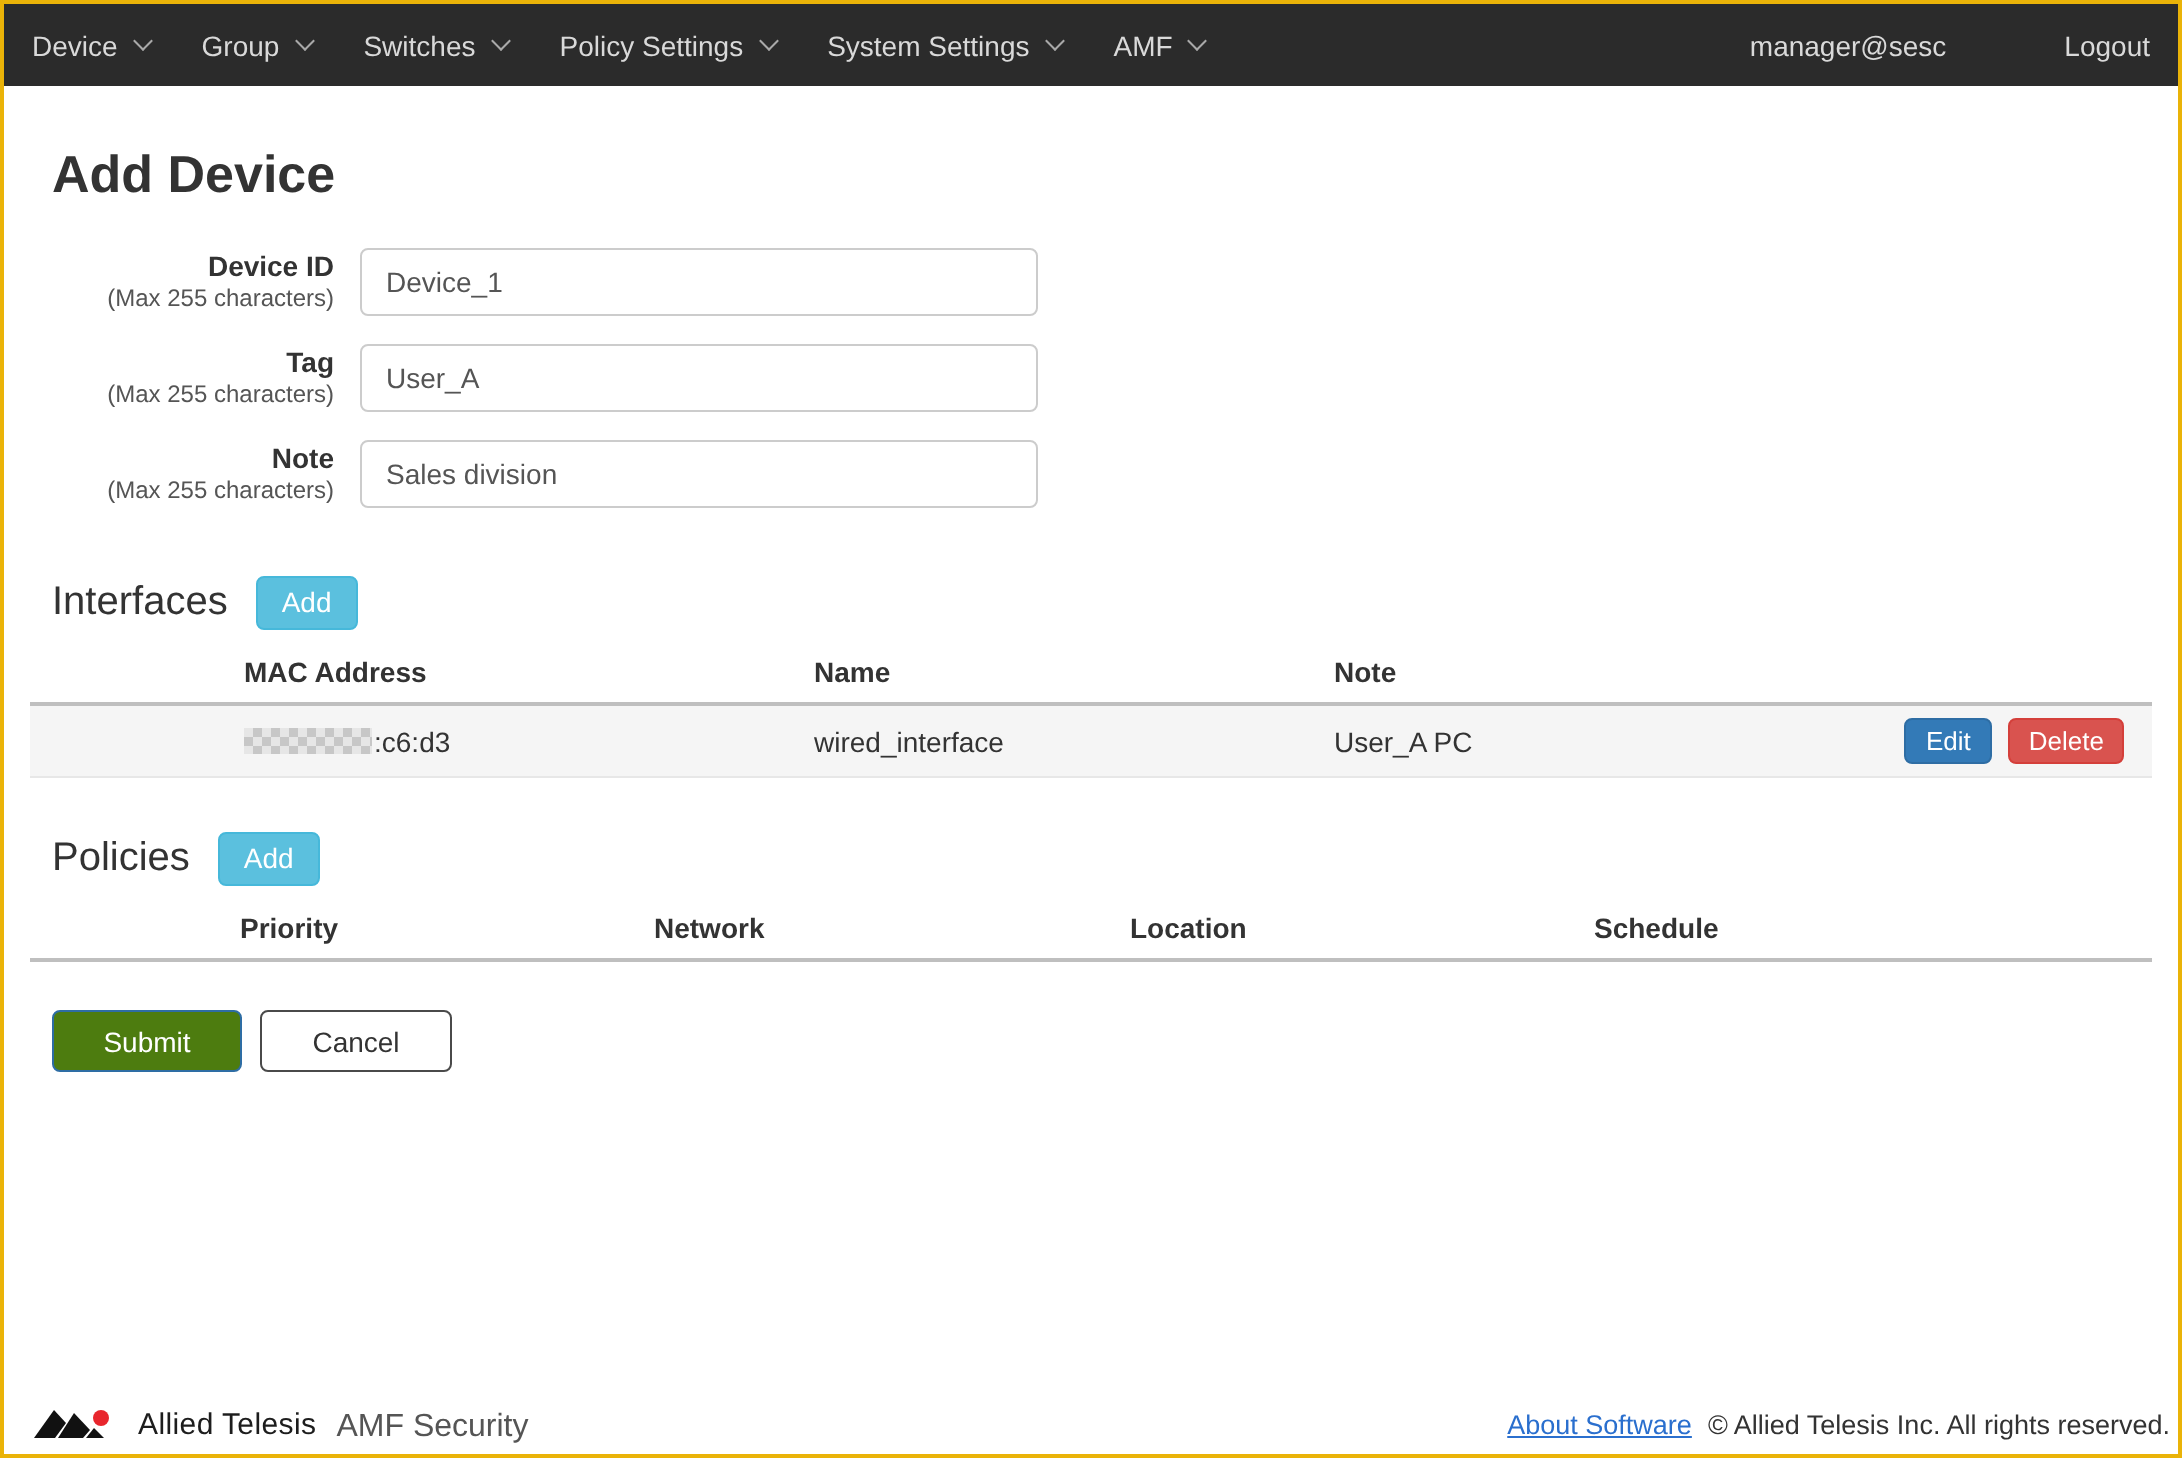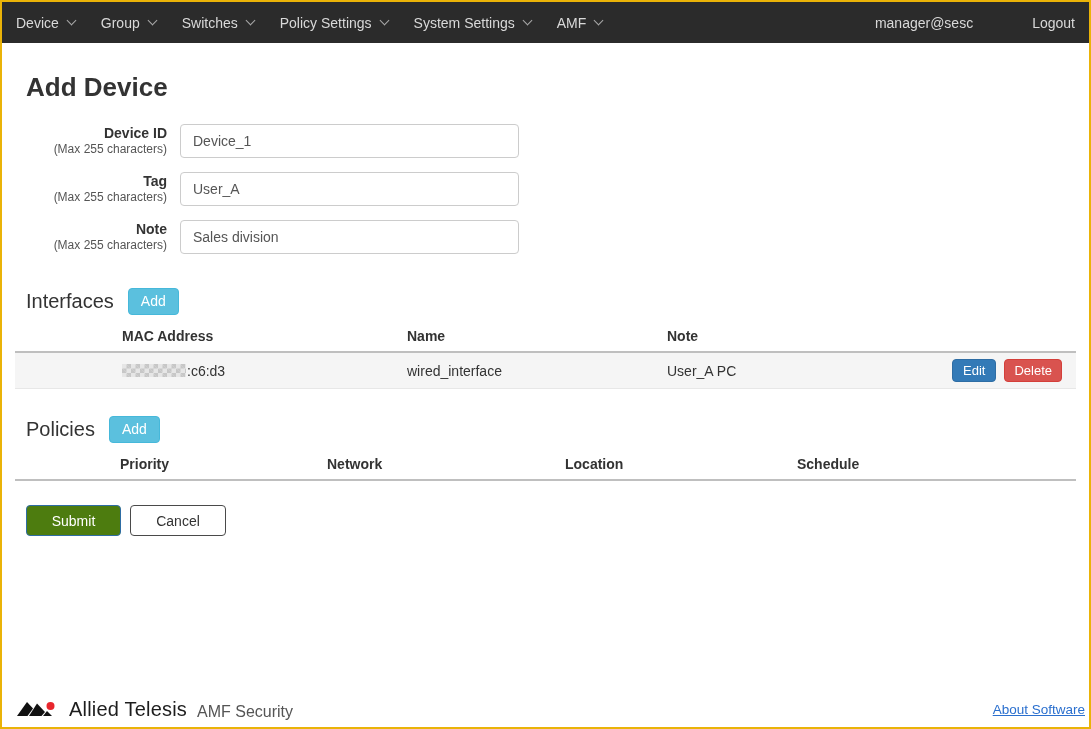--- a/index.html
+++ b/index.html
@@ -120,21 +120,21 @@
   }
 
   
   .footer {
     flex:0 0 auto;
     display:flex; align-items:center; justify-content:space-between;
     padding:0 4px 6px 14px;
   }
   .footer-left { display:flex; align-items:center; }
   .brand-logo { margin-right:7px; display:block; }
-  .brand-name { font-size:20px; color:#1d1d1d; letter-spacing:0.2px; }
+  .brand-name { font-size:15px; color:#1d1d1d; letter-spacing:0.2px; }
   .app-name { font-size:16px; color:#555; margin-left:10px; position:relative; top:2px;text-align:right; }
   .footer-right { display:flex; align-items:baseline; font-size:13.5px; }
   .about-link { color:#2a6fce; text-decoration:underline; cursor:pointer; }
   .copyright { color:#333; margin-left:8px; }
 </style>
 </head>
 <body>
 
 <div class="window">
 
@@ -250,16 +250,17 @@
         <polygon points="1,15 11,1 17,7.5 11.5,15" fill="#111"></polygon>
         <polygon points="13,15 21,2.5 29,11 25.5,15" fill="#111"></polygon>
         <polygon points="27,15 31,10 36,15" fill="#111"></polygon>
         <circle cx="34.5" cy="5" r="4" fill="#e8262d"></circle>
       </svg>
       <span class="brand-name">Allied Telesis</span>
       <span class="app-name">AMF Security</span>
     </div>
     <div class="footer-right">
       <a class="about-link">About Software</a>
+      <span class="copyright">© Allied Telesis Inc. All rights reserved.</span>
     </div>
   </div>
 
 </div>
 
 </body></html>

